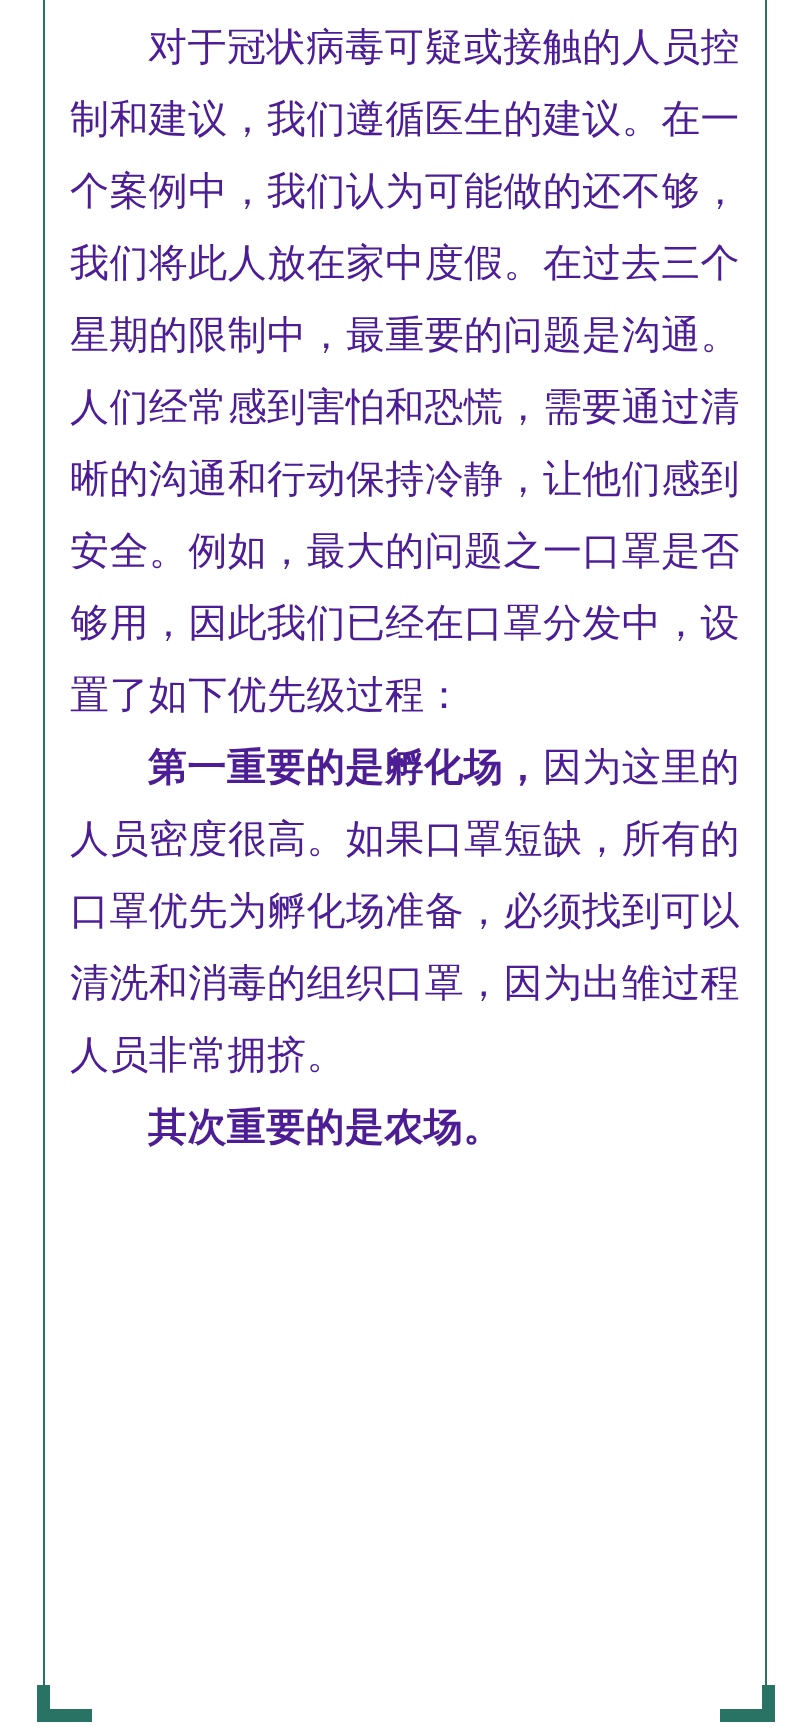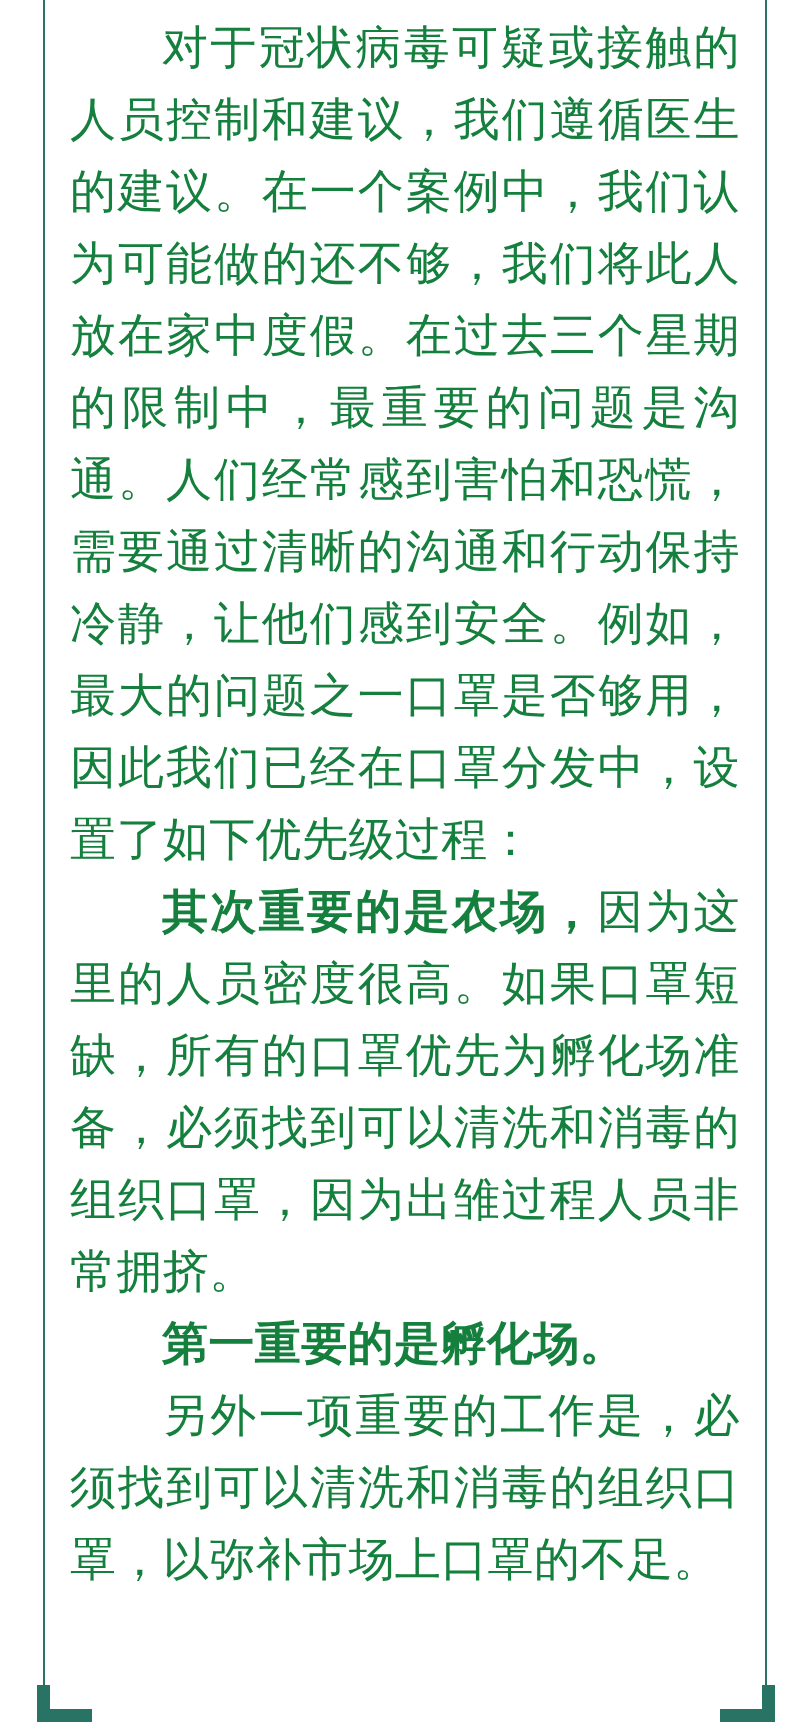--- a/index.html
+++ b/index.html
@@ -38,24 +38,24 @@
   .bracket-br {
     left: 720px;
     border-right: 13px solid var(--accent, #287364);
     border-bottom: 13px solid var(--accent, #287364);
   }
   .article {
     position: absolute;
     left: 70px;
     top: 11px;
     width: 670px;
-    font-size: 46px;
+    font-size: 39px;
     line-height: 72px;
     letter-spacing: 0.4px;
-    color: #15803d;
+    color: #4c1d95;
     text-align: justify;
   }
   .article p {
     margin: 0;
     padding: 0;
     text-indent: 2em;
   }
   .article strong {
     font-weight: 700;
   }
@@ -66,21 +66,20 @@
 <div class="page">
 
   <div class="rule rule-left"></div>
   <div class="rule rule-right"></div>
   <div class="bracket bracket-bl"></div>
   <div class="bracket bracket-br"></div>
 
   <div class="article">
     <p><span>对于冠状病毒可疑或接触的人员控制和建议，我们遵循医生的建议。在一个案例中，我们认为可能做的还不够，我们将此人放在家中度假。在过去三个星期的限制中，最重要的问题是沟通。人们经常感到害怕和恐慌，需要通过清晰的沟通和行动保持冷静，让他们感到安全。例如，最大的问题之一口罩是否够用，因此我们已经在口罩分发中，设置了如下优先级过程：</span></p>
 
-    <p><strong>其次重要的是农场，</strong><span>因为这里的人员密度很高。如果口罩短缺，所有的口罩优先为孵化场准备，必须找到可以清洗和消毒的组织口罩，因为出雏过程人员非常拥挤。</span></p>
+    <p><strong>第一重要的是孵化场，</strong><span>因为这里的人员密度很高。如果口罩短缺，所有的口罩优先为孵化场准备，必须找到可以清洗和消毒的组织口罩，因为出雏过程人员非常拥挤。</span></p>
 
-    <p><strong>第一重要的是孵化场。</strong></p>
+    <p><strong>其次重要的是农场。</strong></p>
 
 
-    <p><span>另外一项重要的工作是，必须找到可以清洗和消毒的组织口罩，以弥补市场上口罩的不足。</span></p>
   </div>
 
 </div>
 
 </body></html>

